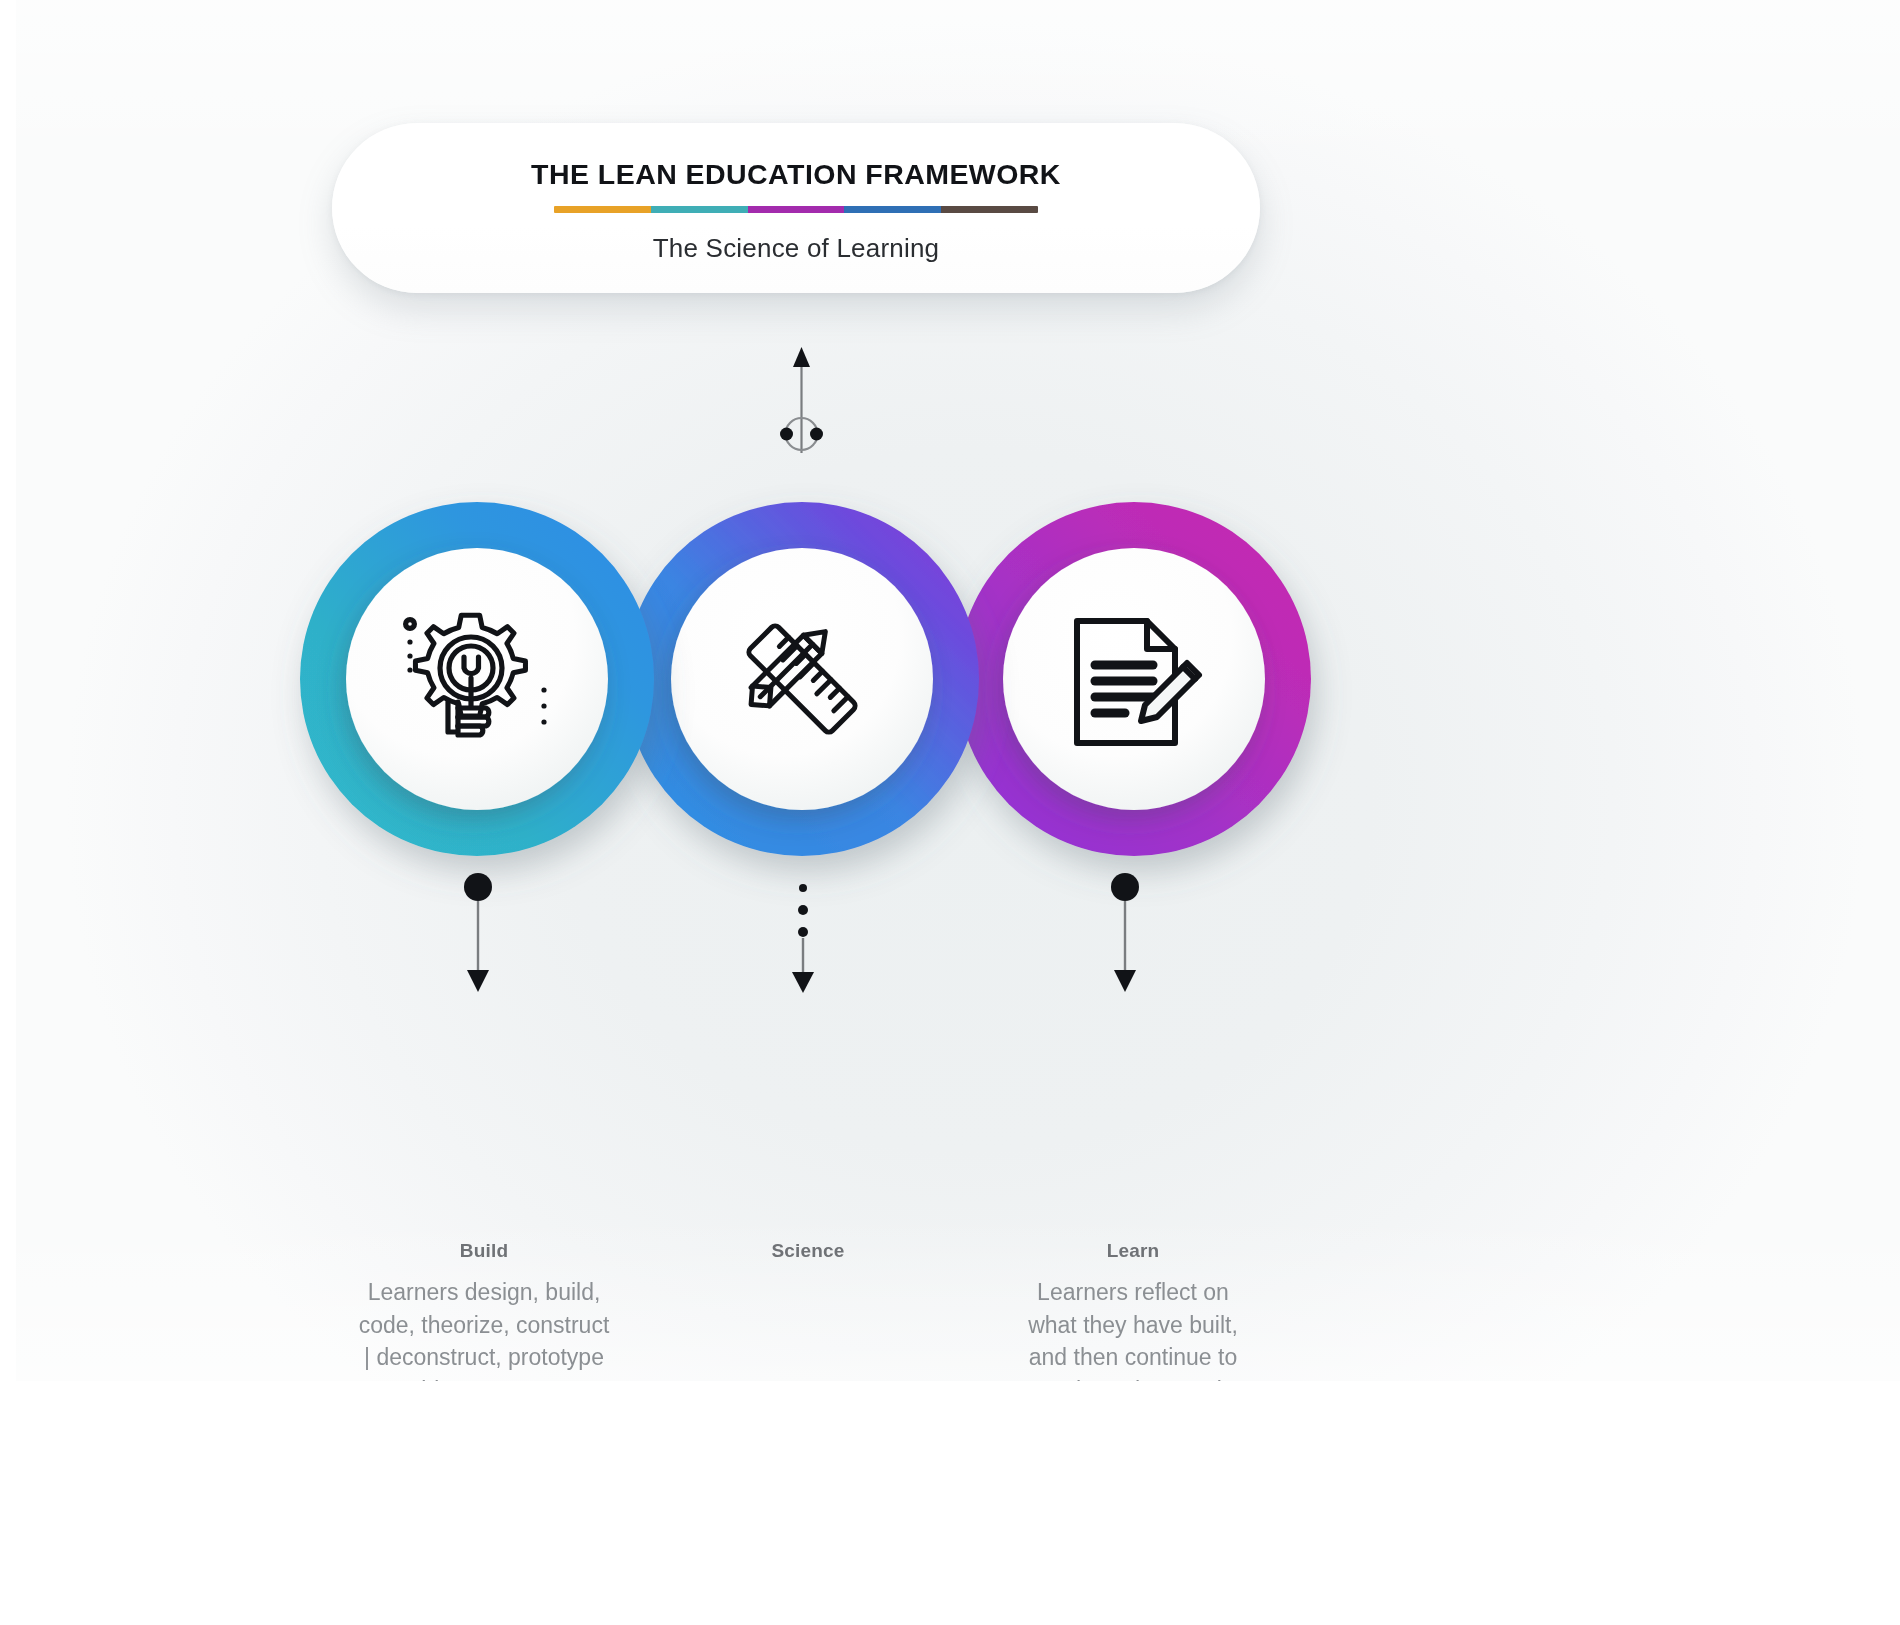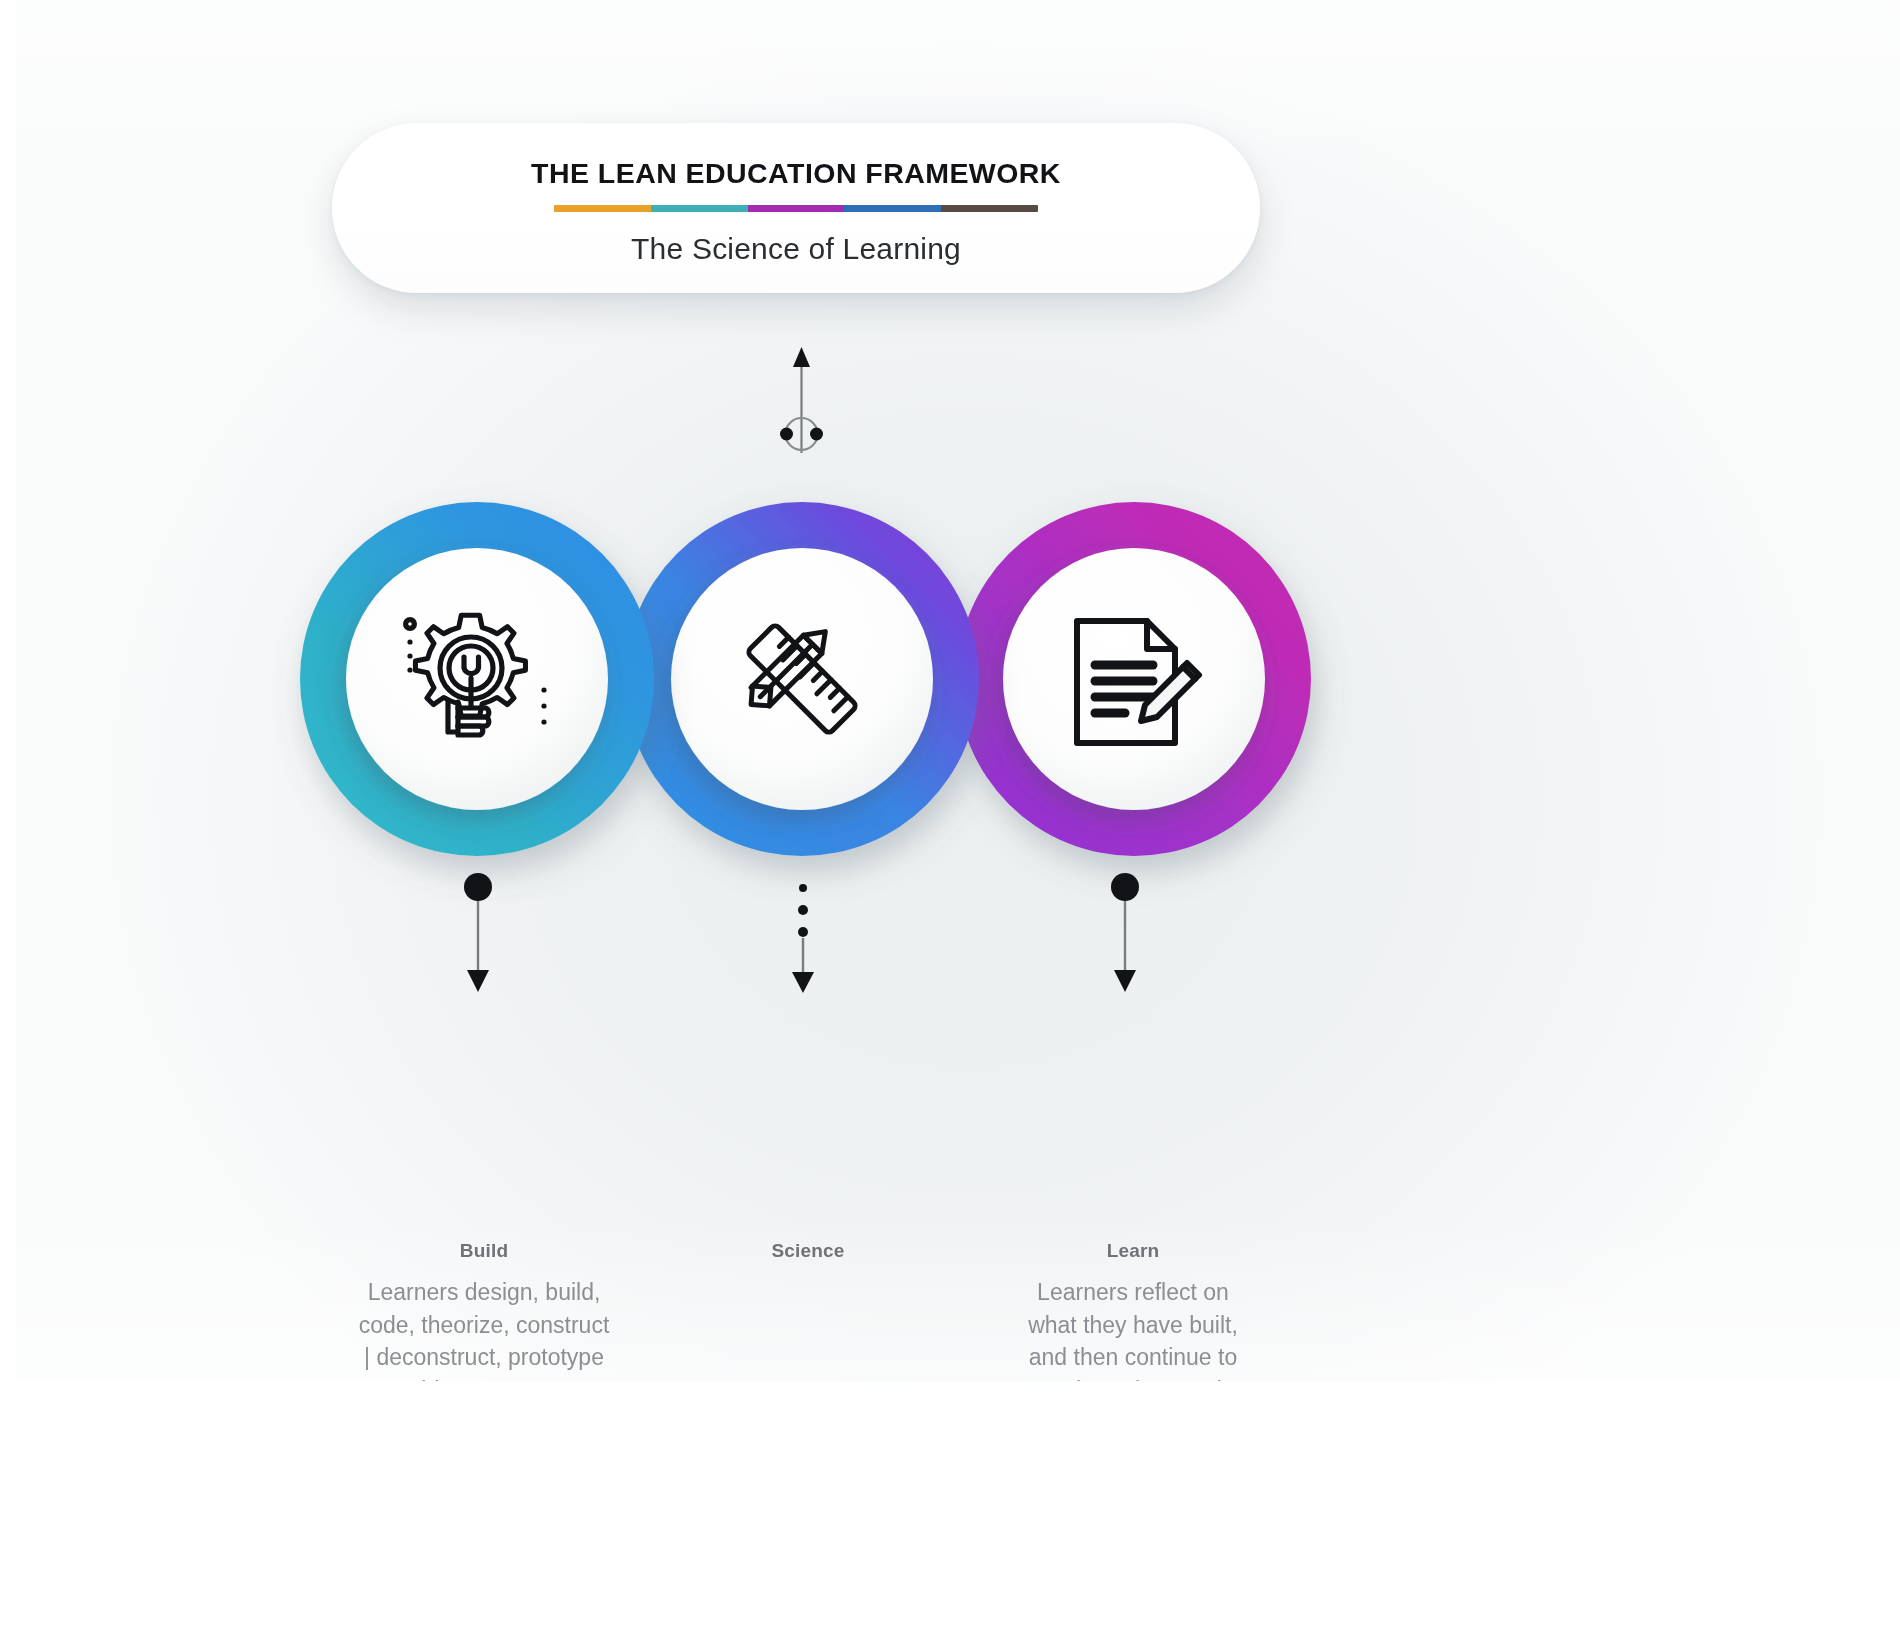--- a/index.html
+++ b/index.html
@@ -40,21 +40,21 @@
     white-space:nowrap;
     margin-top:6px;
   }
   .hdr-bar{
     margin-top:15px;margin-bottom:6px;
     width:484px;height:7px;display:flex;border-radius:1px;overflow:hidden;
   }
   .hdr-bar span{display:block;height:100%;}
   .hdr-sub{
     margin-top:14px;
-    font-size:30px;color:#2a2d31;font-weight:400;letter-spacing:.2px;
+    font-size:26px;color:#2a2d31;font-weight:400;letter-spacing:.2px;
     font-family:"Liberation Sans", sans-serif;
   }
 
   
   .top-conn{position:absolute;left:748px;top:345px;width:75px;height:115px;z-index:3;}
 
   
   .rings{position:absolute;left:0;top:0;width:1900px;height:1625px;z-index:2;}
 
   

